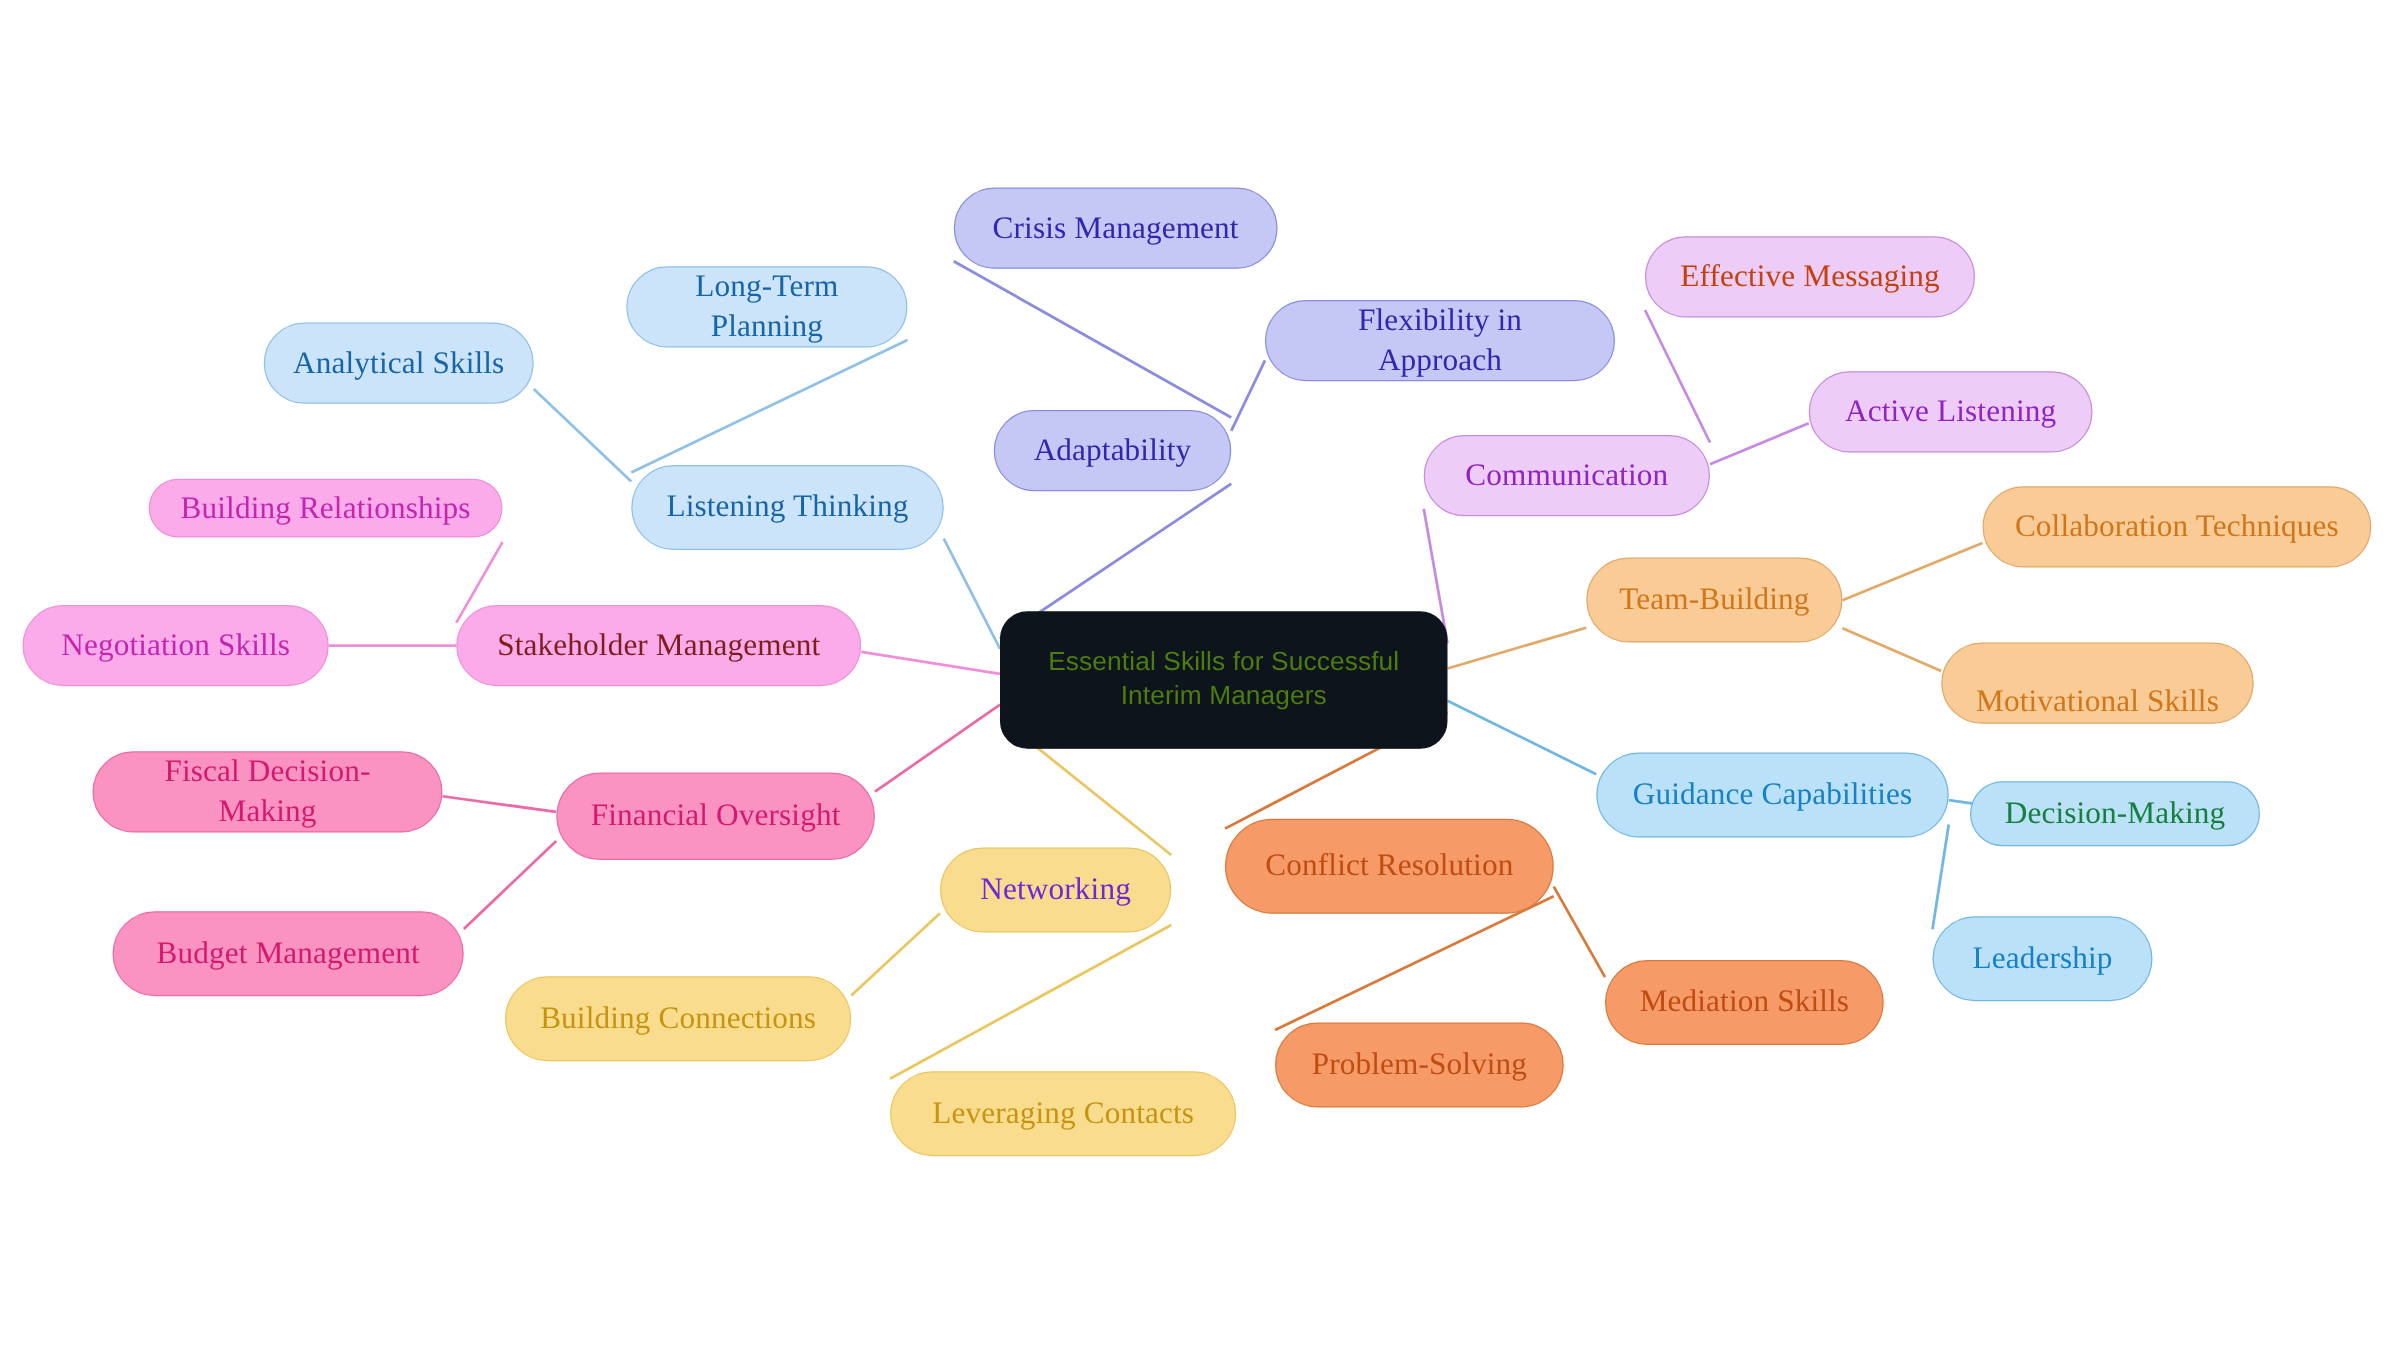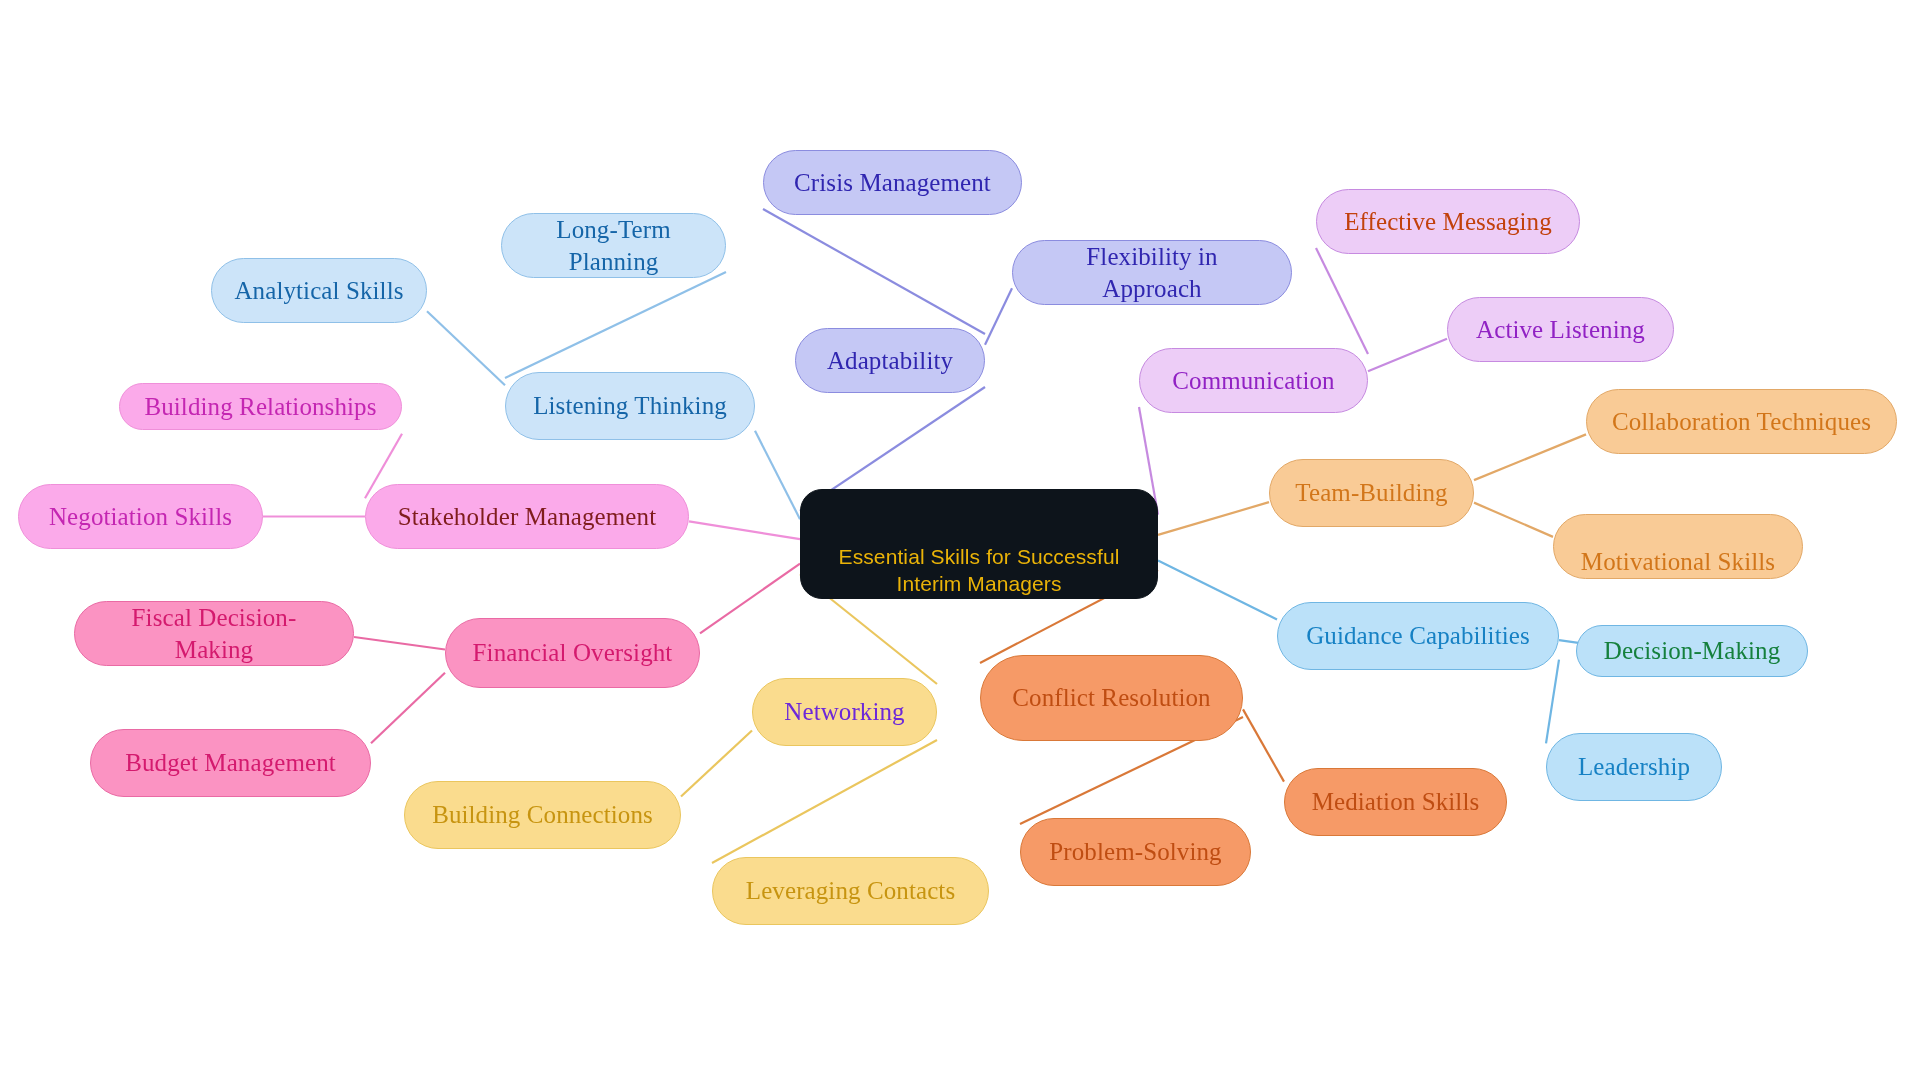--- a/index.html
+++ b/index.html
@@ -75,42 +75,42 @@
       <path d="M 1243 709.34 L 1284 781.66" stroke="#d97838" stroke-width="2.2" fill="none"></path>
       <path d="M 1243 717 L 1020 824" stroke="#d97838" stroke-width="2.2" fill="none"></path>
       <path d="M 752 730.54 L 681 796.46" stroke="#eac65e" stroke-width="2.2" fill="none"></path>
       <path d="M 937 740 L 712 863" stroke="#eac65e" stroke-width="2.2" fill="none"></path>
       <path d="M 445 649.49 L 354 637.01" stroke="#e96aa4" stroke-width="2.2" fill="none"></path>
       <path d="M 445 672.8 L 371 743.2" stroke="#e96aa4" stroke-width="2.2" fill="none"></path>
       <path d="M 365 498.32 L 402 433.68" stroke="#ef8fd9" stroke-width="2.2" fill="none"></path>
       <path d="M 365 516.5 L 263 516.5" stroke="#ef8fd9" stroke-width="2.2" fill="none"></path>
     </svg>
   <div id="node-layer">
-      <div class="node node-root" style="left: 800px; top: 489px; width: 358px; height: 110px; background: rgb(13, 20, 27); color: #eab308; border-color: rgb(13, 20, 27); align-items: flex-end;"><span>Essential Skills for Successful
+      <div class="node node-root" style="left: 800px; top: 489px; width: 358px; height: 110px; background: rgb(13, 20, 27); color: #4d7c0f; border-color: rgb(13, 20, 27);"><span>Essential Skills for Successful
 Interim Managers</span></div>
       <div class="node node-leaf" style="left: 763px; top: 150px; width: 259px; height: 65px; background: rgb(197, 200, 245); color: rgb(48, 38, 176); border-color: rgb(139, 140, 223);"><span>Crisis Management</span></div>
       <div class="node node-leaf" style="left: 501px; top: 213px; width: 225px; height: 65px; background: rgb(204, 228, 249); color: rgb(21, 101, 168); border-color: rgb(143, 192, 232);"><span>Long-Term Planning</span></div>
       <div class="node node-leaf" style="left: 1316px; top: 189px; width: 264px; height: 65px; background: rgb(237, 205, 247); color: #c2410c; border-color: rgb(198, 138, 224);"><span>Effective Messaging</span></div>
       <div class="node node-leaf" style="left: 211px; top: 258px; width: 216px; height: 65px; background: rgb(204, 228, 249); color: rgb(21, 101, 168); border-color: rgb(143, 192, 232);"><span>Analytical Skills</span></div>
       <div class="node node-leaf" style="left: 1012px; top: 240px; width: 280px; height: 65px; background: rgb(197, 200, 245); color: rgb(48, 38, 176); border-color: rgb(139, 140, 223);"><span>Flexibility in Approach</span></div>
       <div class="node node-leaf" style="left: 1447px; top: 297px; width: 227px; height: 65px; background: rgb(237, 205, 247); color: rgb(145, 34, 196); border-color: rgb(198, 138, 224);"><span>Active Listening</span></div>
       <div class="node node-branch" style="left: 795px; top: 328px; width: 190px; height: 65px; background: rgb(197, 200, 245); color: rgb(48, 38, 176); border-color: rgb(139, 140, 223);"><span>Adaptability</span></div>
       <div class="node node-branch" style="left: 1139px; top: 348px; width: 229px; height: 65px; background: rgb(237, 205, 247); color: rgb(145, 34, 196); border-color: rgb(198, 138, 224);"><span>Communication</span></div>
       <div class="node node-branch" style="left: 505px; top: 372px; width: 250px; height: 68px; background: rgb(204, 228, 249); color: rgb(21, 101, 168); border-color: rgb(143, 192, 232);"><span>Listening Thinking</span></div>
       <div class="node node-leaf" style="left: 119px; top: 383px; width: 283px; height: 47px; background: rgb(251, 170, 234); color: rgb(196, 38, 178); border-color: rgb(239, 143, 217);"><span>Building Relationships</span></div>
       <div class="node node-leaf" style="left: 1586px; top: 389px; width: 311px; height: 65px; background: rgb(249, 203, 150); color: rgb(210, 118, 26); border-color: rgb(226, 168, 103);"><span>Collaboration Techniques</span></div>
-      <div class="node node-branch" style="left: 1269px; top: 459px; width: 205px; height: 68px; background: rgb(249, 203, 150); color: rgb(210, 118, 26); border-color: rgb(226, 168, 103);"><span>Team-Building</span></div>
+      <div class="node node-branch" style="left: 1269px; top: 446px; width: 205px; height: 68px; background: rgb(249, 203, 150); color: rgb(210, 118, 26); border-color: rgb(226, 168, 103);"><span>Team-Building</span></div>
       <div class="node node-leaf" style="left: 18px; top: 484px; width: 245px; height: 65px; background: rgb(251, 170, 234); color: rgb(196, 38, 178); border-color: rgb(239, 143, 217);"><span>Negotiation Skills</span></div>
       <div class="node node-branch" style="left: 365px; top: 484px; width: 324px; height: 65px; background: rgb(251, 170, 234); color: #7f1d1d; border-color: rgb(239, 143, 217);"><span>Stakeholder Management</span></div>
       <div class="node node-leaf" style="left: 1553px; top: 514px; width: 250px; height: 65px; background: rgb(249, 203, 150); color: rgb(210, 118, 26); border-color: rgb(226, 168, 103); align-items: flex-end;"><span>Motivational Skills</span></div>
       <div class="node node-branch" style="left: 1277px; top: 602px; width: 282px; height: 68px; background: rgb(187, 225, 249); color: rgb(22, 129, 196); border-color: rgb(111, 182, 227);"><span>Guidance Capabilities</span></div>
       <div class="node node-leaf" style="left: 74px; top: 601px; width: 280px; height: 65px; background: rgb(251, 147, 194); color: rgb(212, 26, 110); border-color: rgb(233, 106, 164);"><span>Fiscal Decision-Making</span></div>
       <div class="node node-branch" style="left: 445px; top: 618px; width: 255px; height: 70px; background: rgb(251, 147, 194); color: rgb(212, 26, 110); border-color: rgb(233, 106, 164);"><span>Financial Oversight</span></div>
       <div class="node node-leaf" style="left: 1576px; top: 625px; width: 232px; height: 52px; background: rgb(187, 225, 249); color: #15803d; border-color: rgb(111, 182, 227);"><span>Decision-Making</span></div>
-      <div class="node node-branch" style="left: 980px; top: 655px; width: 263px; height: 86px; background: rgb(246, 154, 103); color: rgb(191, 77, 18); border-color: rgb(217, 120, 56);"><span>Conflict Resolution</span></div>
+      <div class="node node-branch" style="left: 980px; top: 655px; width: 263px; height: 76px; background: rgb(246, 154, 103); color: rgb(191, 77, 18); border-color: rgb(217, 120, 56);"><span>Conflict Resolution</span></div>
       <div class="node node-branch" style="left: 752px; top: 678px; width: 185px; height: 68px; background: rgb(250, 220, 142); color: #6d28d9; border-color: rgb(234, 198, 94);"><span>Networking</span></div>
       <div class="node node-leaf" style="left: 1546px; top: 733px; width: 176px; height: 68px; background: rgb(187, 225, 249); color: rgb(22, 129, 196); border-color: rgb(111, 182, 227);"><span>Leadership</span></div>
       <div class="node node-leaf" style="left: 90px; top: 729px; width: 281px; height: 68px; background: rgb(251, 147, 194); color: rgb(212, 26, 110); border-color: rgb(233, 106, 164);"><span>Budget Management</span></div>
       <div class="node node-leaf" style="left: 1284px; top: 768px; width: 223px; height: 68px; background: rgb(246, 154, 103); color: rgb(191, 77, 18); border-color: rgb(217, 120, 56);"><span>Mediation Skills</span></div>
       <div class="node node-leaf" style="left: 404px; top: 781px; width: 277px; height: 68px; background: rgb(250, 220, 142); color: rgb(199, 148, 16); border-color: rgb(234, 198, 94);"><span>Building Connections</span></div>
       <div class="node node-leaf" style="left: 1020px; top: 818px; width: 231px; height: 68px; background: rgb(246, 154, 103); color: rgb(191, 77, 18); border-color: rgb(217, 120, 56);"><span>Problem-Solving</span></div>
       <div class="node node-leaf" style="left: 712px; top: 857px; width: 277px; height: 68px; background: rgb(250, 220, 142); color: rgb(199, 148, 16); border-color: rgb(234, 198, 94);"><span>Leveraging Contacts</span></div>
     </div>
 </div>
 

